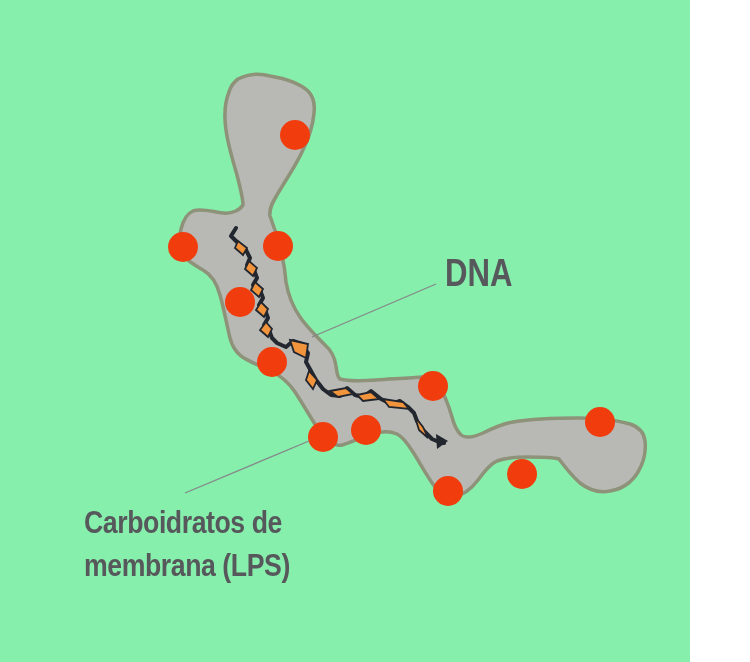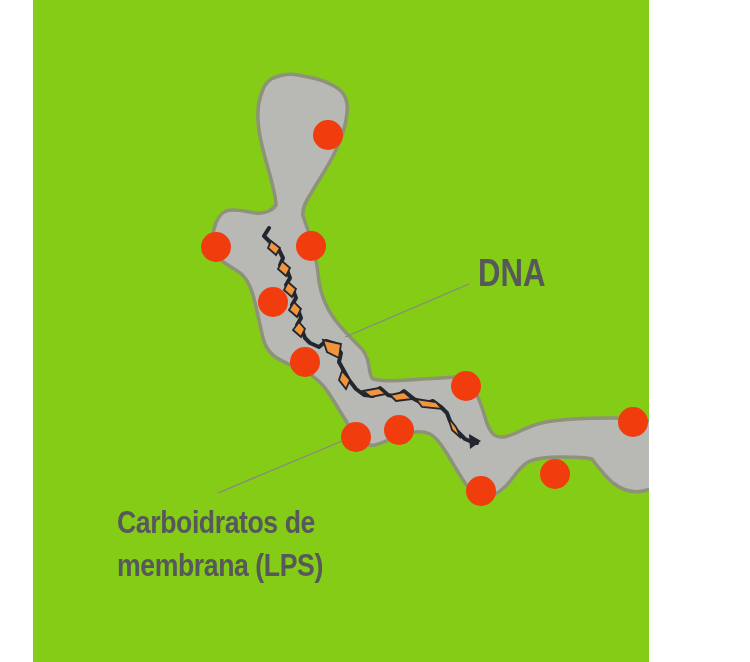--- a/index.html
+++ b/index.html
@@ -1,23 +1,22 @@
 <!DOCTYPE html>
 <html><head>
 <meta charset="utf-8">
 <style>
   html, body { margin: 0; padding: 0; background: #ffffff; }
   .stage {
     position: relative;
-    width: 616px;
+    width: 690px;
     height: 662px;
-    background: #84cc16;
+    background: #86efac;
     overflow: hidden;
     font-family: "Liberation Sans", sans-serif;
-    margin-left: 33px;
   }
   .stage svg {
     position: absolute;
     left: 0; top: 0;
   }
   .label {
     position: absolute;
     font-weight: bold;
     color: #57585b;
     transform-origin: left top;

